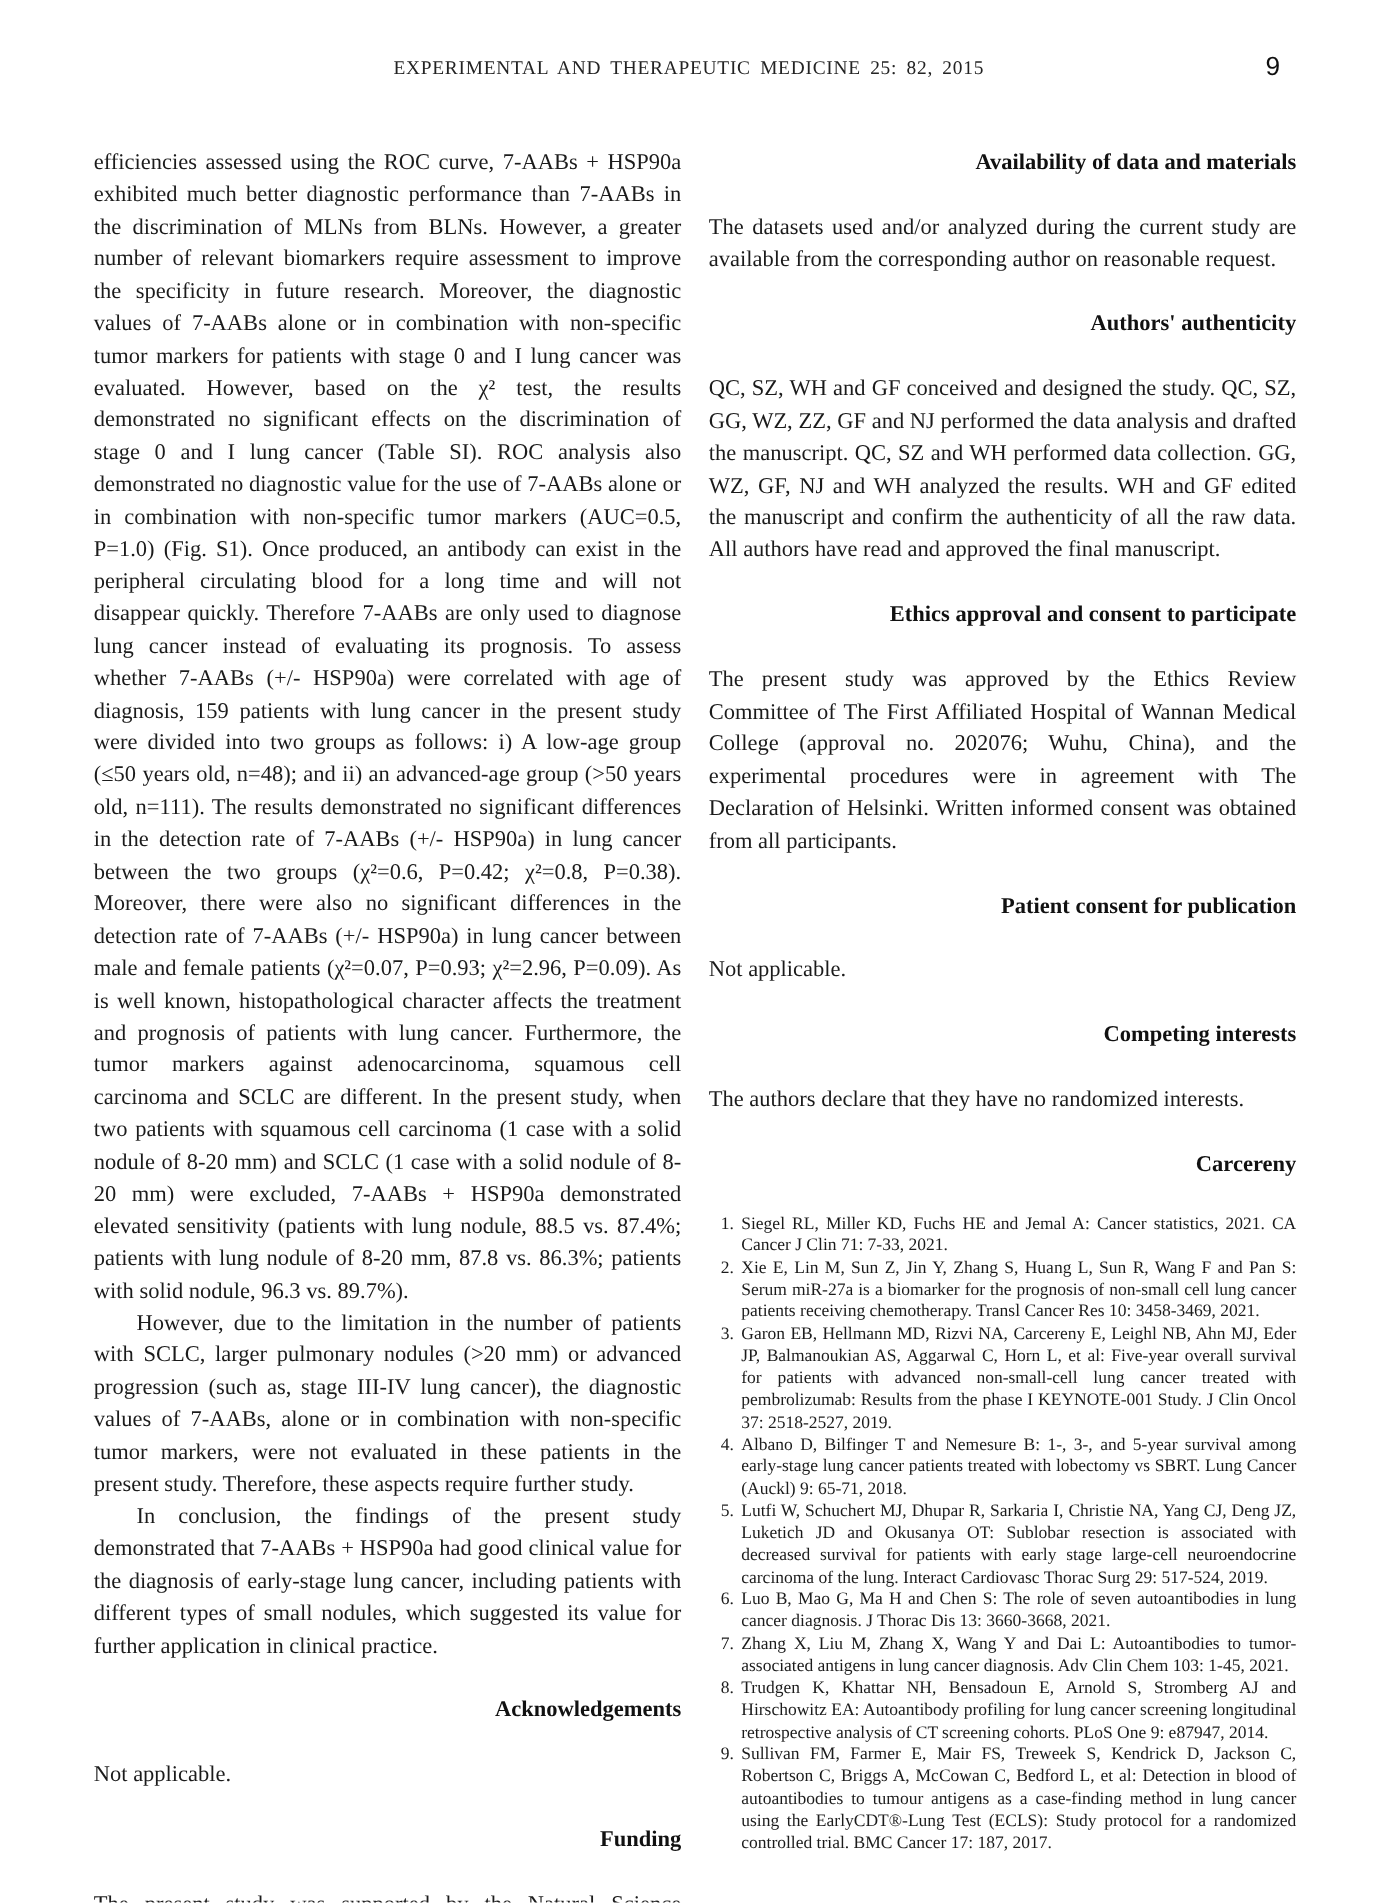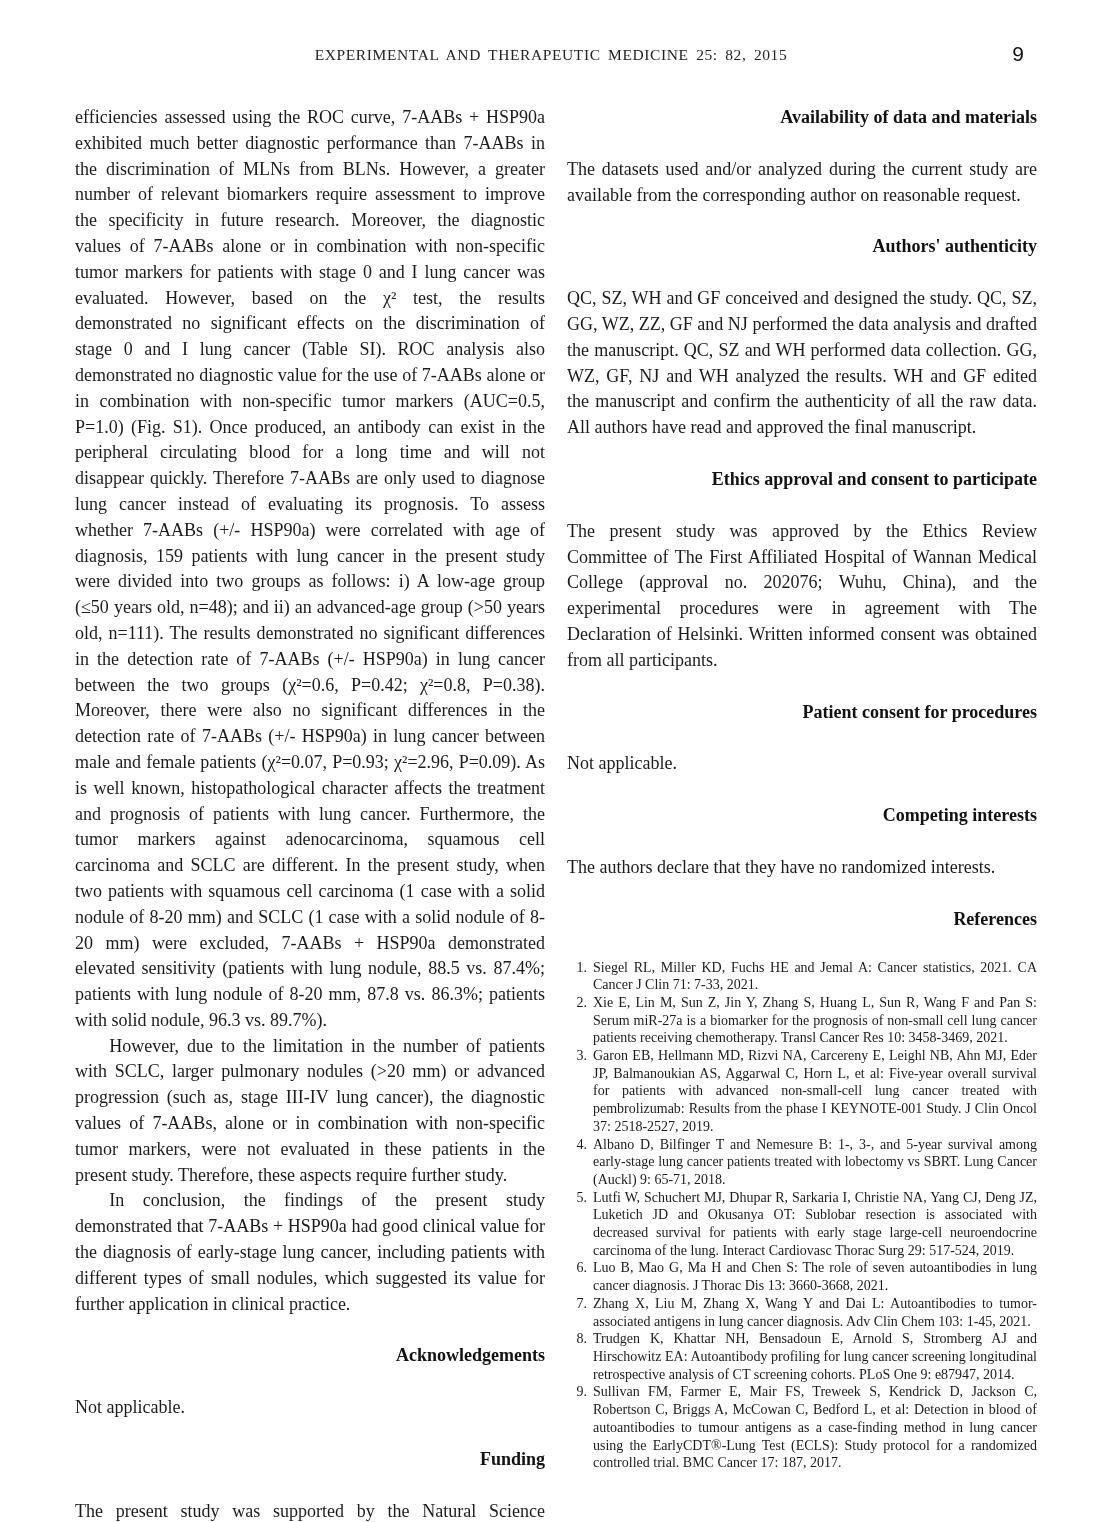--- a/index.html
+++ b/index.html
@@ -21,21 +21,21 @@
     position:absolute; top:42px; right:78px;
     font-family:"Liberation Sans", sans-serif;
     font-size:21px; color:#101010;
   }
   .columns {
     position:absolute; top:101px; left:75px;
     width:962px;
     display:flex; gap:22px;
   }
   .col { width:470px; }
-  .col > :first-child { margin-top:4px; }
+  .col > :first-child { margin-top:16px; }
 
   p.body {
     font-size:18px; line-height:25.8px;
     text-align:justify;
   }
   p.indent { text-indent:1.9em; }
   h3.sec {
     font-size:18px; line-height:25.8px;
     font-weight:bold; color:#111;
     margin-top:26px; margin-bottom:26px;text-align:right;
@@ -73,27 +73,27 @@
   <div class="col">
     <h3 class="sec">Availability of data and materials</h3>
     <p class="body">The datasets used and/or analyzed during the current study are available from the corresponding author on reasonable request.</p>
 
     <h3 class="sec">Authors' authenticity</h3>
     <p class="body">QC, SZ, WH and GF conceived and designed the study. QC, SZ, GG, WZ, ZZ, GF and NJ performed the data analysis and drafted the manuscript. QC, SZ and WH performed data collection. GG, WZ, GF, NJ and WH analyzed the results. WH and GF edited the manuscript and confirm the authenticity of all the raw data. All authors have read and approved the final manuscript.</p>
 
     <h3 class="sec">Ethics approval and consent to participate</h3>
     <p class="body">The present study was approved by the Ethics Review Committee of The First Affiliated Hospital of Wannan Medical College (approval no. 202076; Wuhu, China), and the experimental procedures were in agreement with The Declaration of Helsinki. Written informed consent was obtained from all participants.</p>
 
-    <h3 class="sec">Patient consent for procedures</h3>
+    <h3 class="sec">Patient consent for publication</h3>
     <p class="body">Not applicable.</p>
 
     <h3 class="sec">Competing interests</h3>
     <p class="body">The authors declare that they have no randomized interests.</p>
 
-    <h3 class="sec">References</h3>
+    <h3 class="sec">Carcereny</h3>
     <div class="refs">
       <div class="ref">
         <span class="ref-num">1.</span>
         <span class="ref-text">Siegel RL, Miller KD, Fuchs HE and Jemal A: Cancer statistics, 2021. CA Cancer J Clin 71: 7-33, 2021.</span>
       </div>
       <div class="ref">
         <span class="ref-num">2.</span>
         <span class="ref-text">Xie E, Lin M, Sun Z, Jin Y, Zhang S, Huang L, Sun R, Wang F and Pan S: Serum miR-27a is a biomarker for the prognosis of non-small cell lung cancer patients receiving chemotherapy. Transl Cancer Res 10: 3458-3469, 2021.</span>
       </div>
       <div class="ref">

